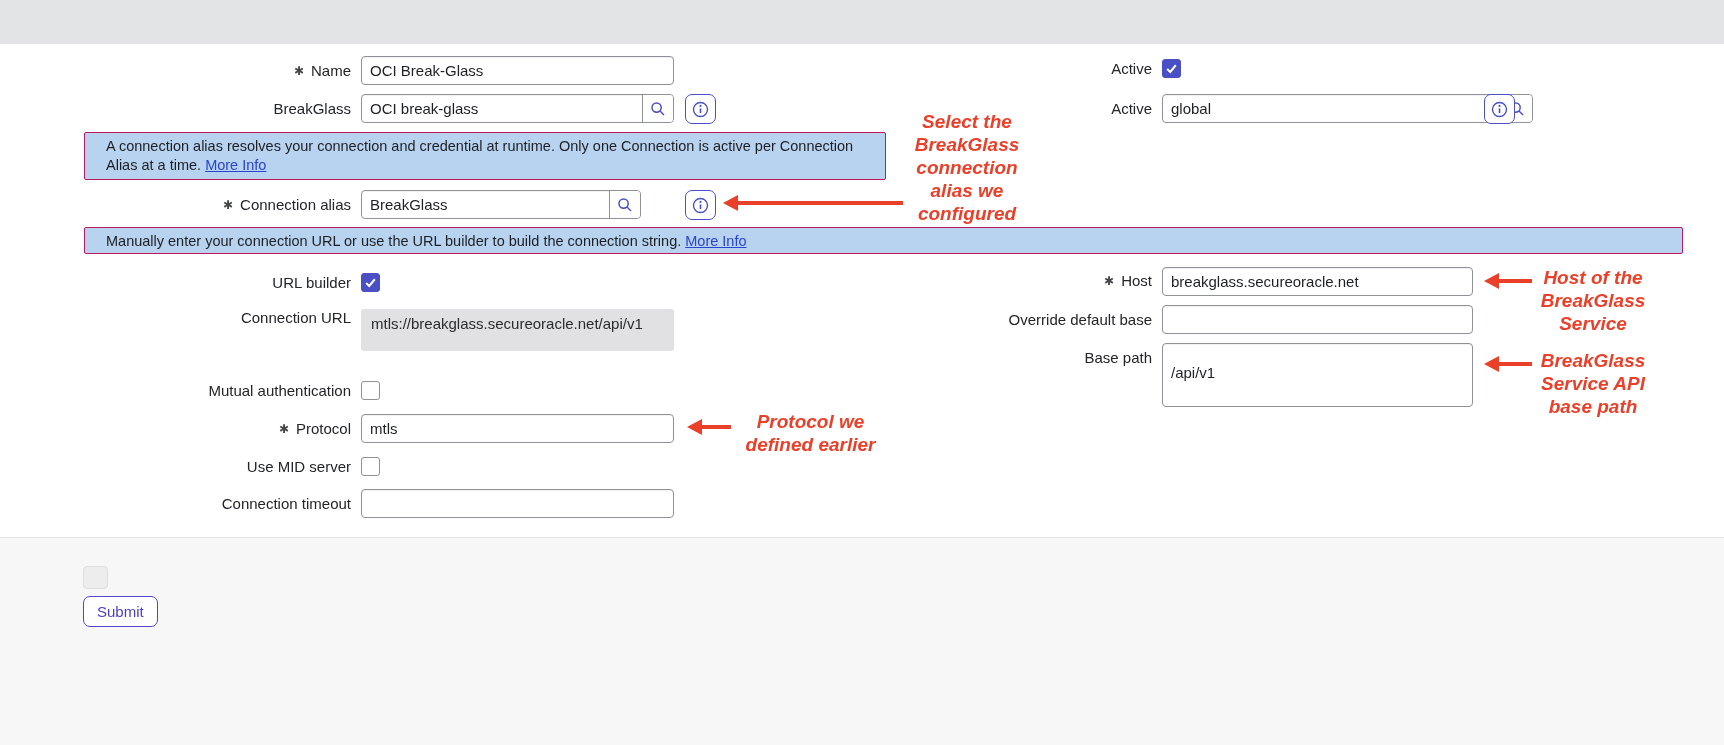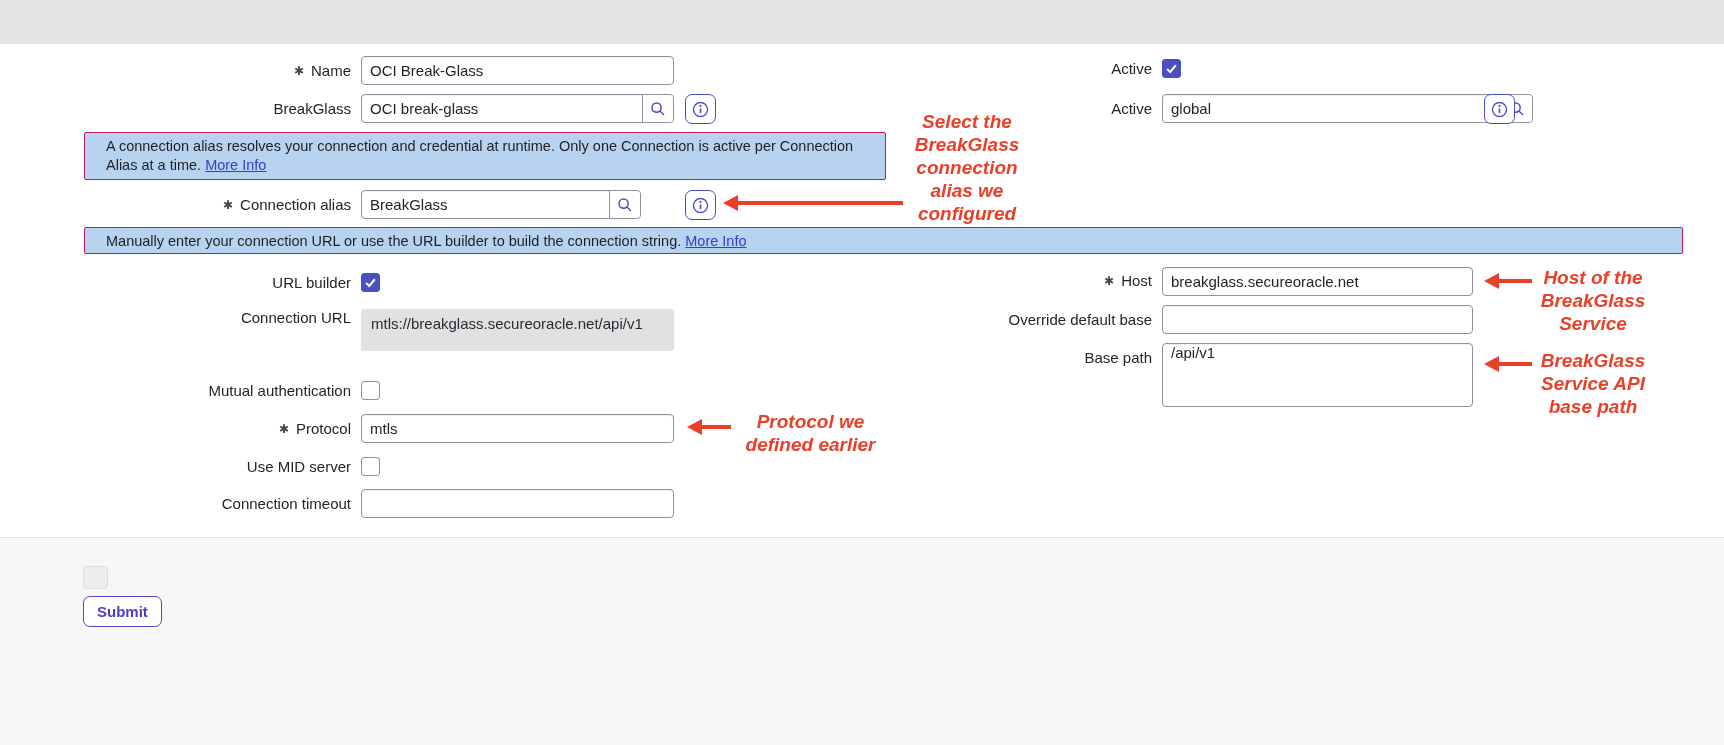--- a/index.html
+++ b/index.html
@@ -19,21 +19,21 @@
           box-shadow:inset 0 1px 1px rgba(0,0,0,0.06);}
   .refwrap{position:absolute;height:29px;box-sizing:border-box;border:1px solid #8e919a;border-radius:4px;
            background:#fff;display:flex;box-shadow:inset 0 1px 1px rgba(0,0,0,0.06);overflow:hidden;}
   .refwrap input{flex:1;border:none;outline:none;font-family:"Liberation Sans",sans-serif;font-size:15px;
                  color:#1f2023;padding:0 8px;background:transparent;min-width:0;}
   .searchbtn{width:30px;border-left:1px solid #8e919a;background:#fff;display:flex;align-items:center;
              justify-content:center;cursor:pointer;border-radius:0 3px 3px 0;}
   .infobtn{position:absolute;width:31px;height:30px;box-sizing:border-box;border:1px solid #4a50c4;
            border-radius:7px;background:#fff;display:flex;align-items:center;justify-content:center;cursor:pointer;}
   .tarea{position:absolute;box-sizing:border-box;border:1px solid #8e919a;border-radius:4px;resize:none;
-         font-family:"Liberation Sans",sans-serif;font-size:15px;color:#1f2023;padding:0 8px;background:#fff;
+         font-family:"Liberation Sans",sans-serif;font-size:15px;color:#1f2023;padding:20px 8px;background:#fff;
          box-shadow:inset 0 1px 1px rgba(0,0,0,0.06);}
   .rovalue{position:absolute;box-sizing:border-box;background:#e1e1e3;border-radius:3px;
            font-size:15px;color:#2b2c30;padding:6px 10px;margin-top:8px;}
 
   .cbx{position:absolute;width:19px;height:19px;box-sizing:border-box;border-radius:3px;cursor:pointer;}
   .cbx.off{background:#fff;border:1px solid #8e919a;}
   .cbx.on{background:#4a50c4;border:1px solid #4a50c4;display:flex;align-items:center;justify-content:center;}
 
   .banner{position:absolute;box-sizing:border-box;background:#b7d3ef;border:1px solid #be185d;border-radius:2px;
           font-size:14.5px;color:#1e1f24;padding:4px 21px;line-height:1.32;}
@@ -41,21 +41,21 @@
 
   .ann{position:absolute;color:#ea3f28;font-weight:bold;font-style:italic;font-size:19px;line-height:23px;
        text-align:center;}
   .arrowline{position:absolute;height:4px;background:#ea3f28;}
   .arrowhead{position:absolute;width:0;height:0;border-style:solid;
              border-width:8px 15px 8px 0;border-color:transparent #ea3f28 transparent transparent;}
 
   .minibox{position:absolute;left:83px;top:566px;width:23px;height:21px;background:#ededee;
            border:1px solid #dddde0;border-radius:4px;cursor:pointer;}
   .submitbtn{position:absolute;left:83px;top:596px;height:31px;padding:0 13px;background:#fff;
-             border:1px solid #5347c9;border-radius:7px;color:#4b3fc6;font-weight:bold;font-size:15px;
+             border:1px solid #5347c9;border-radius:7px;color:#4b3fc6;font-weight:normal;font-size:15px;
              font-family:"Liberation Sans",sans-serif;cursor:pointer;}
 </style>
 </head>
 <body>
 
 <div class="screen">
   <div class="topbar"></div>
 
   <span class="lbl" style="top:56px"><span class="req">✱</span><span>Name</span></span>
   <input class="tinput" style="left: 361px; top: 56px; width: 313px;" value="OCI Break-Glass">

